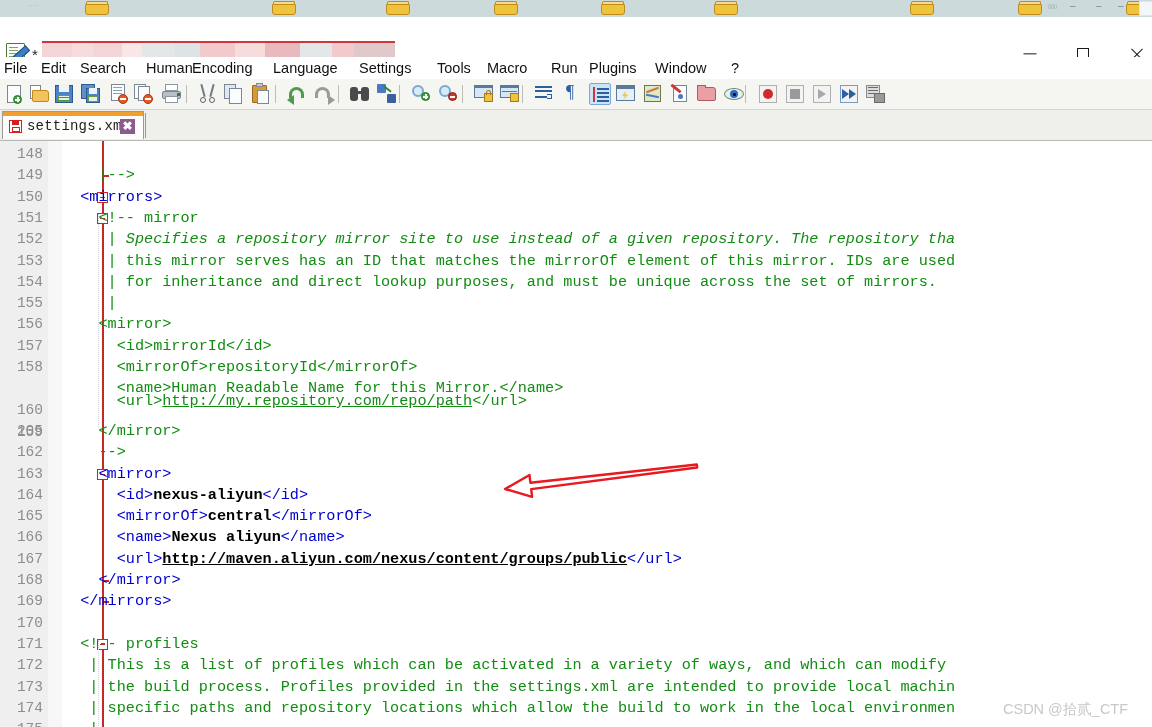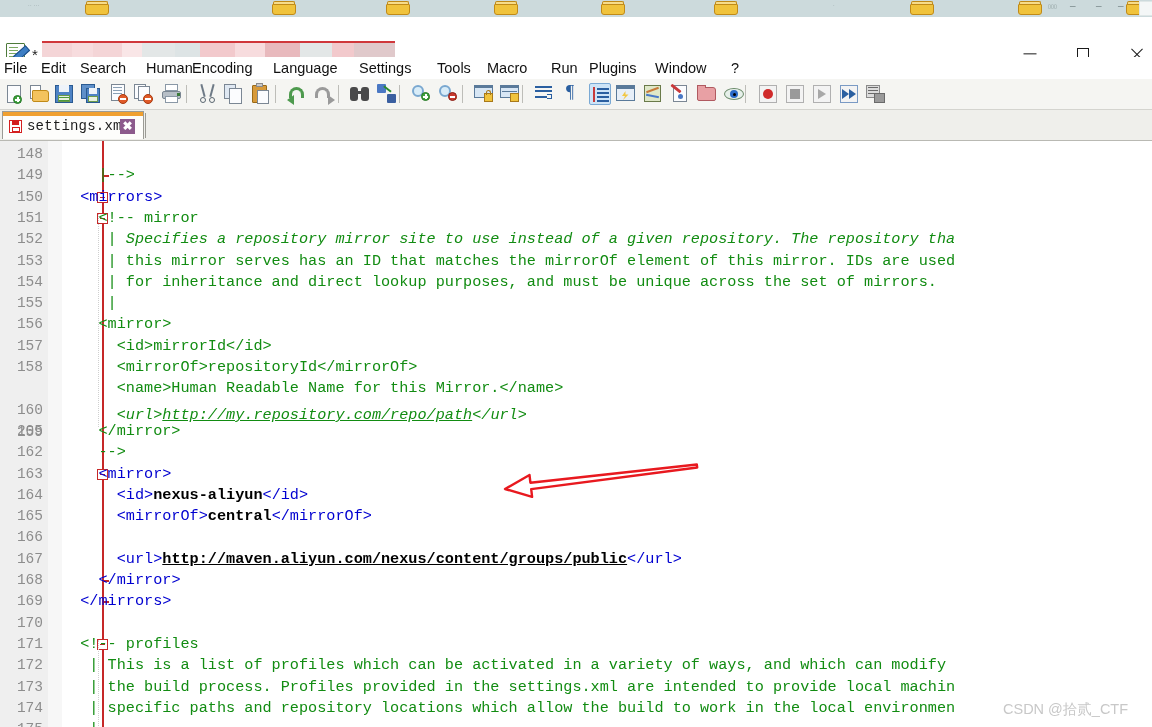--- a/index.html
+++ b/index.html
@@ -453,26 +453,27 @@
         <div class="line" style="top: 45.6px;"><span class="">  </span><span class="tag">&lt;mirrors&gt;</span></div>
         <div class="line" style="top: 66.9px;"><span class="cmt">    &lt;!-- mirror</span></div>
         <div class="line" style="top: 88.2px; font-style: italic;"><span class="cmt">     | Specifies a repository mirror site to use instead of a given repository. The repository tha</span></div>
         <div class="line" style="top: 109.5px;"><span class="cmt">     | this mirror serves has an ID that matches the mirrorOf element of this mirror. IDs are used</span></div>
         <div class="line" style="top: 130.8px;"><span class="cmt">     | for inheritance and direct lookup purposes, and must be unique across the set of mirrors.</span></div>
         <div class="line" style="top: 152.1px;"><span class="cmt">     |</span></div>
         <div class="line" style="top: 173.4px;"><span class="cmt">    &lt;mirror&gt;</span></div>
         <div class="line" style="top: 194.7px;"><span class="cmt">      &lt;id&gt;mirrorId&lt;/id&gt;</span></div>
         <div class="line" style="top: 216px;"><span class="cmt">      &lt;mirrorOf&gt;repositoryId&lt;/mirrorOf&gt;</span></div>
         <div class="line" style="top: 237.3px;"><span class="cmt">      &lt;name&gt;Human Readable Name for this Mirror.&lt;/name&gt;</span></div>
-        <div class="line" style="top: 264px; font-style: italic;"><span class="cmt">      &lt;url&gt;</span><span class="cmt ul">http://my.repository.com/repo/path</span><span class="cmt">&lt;/url&gt;</span></div>
+        <div class="line" style="top: 250px;"><span class="cmt">      &lt;url&gt;</span><span class="cmt ul">http://my.repository.com/repo/path</span><span class="cmt">&lt;/url&gt;</span></div>
         <div class="line" style="top: 279.9px;"><span class="cmt">    &lt;/mirror&gt;</span></div>
         <div class="line" style="top: 301.2px;"><span class="cmt">    --&gt;</span></div>
         <div class="line" style="top: 322.5px;"><span class="">    </span><span class="tag">&lt;mirror&gt;</span></div>
         <div class="line" style="top: 343.8px;"><span class="">      </span><span class="tag">&lt;id&gt;</span><span class="val">nexus-aliyun</span><span class="tag">&lt;/id&gt;</span></div>
         <div class="line" style="top: 365.1px;"><span class="">      </span><span class="tag">&lt;mirrorOf&gt;</span><span class="val">central</span><span class="tag">&lt;/mirrorOf&gt;</span></div>
+        <div class="line" style="top: 386.4px;"><span class="">      </span><span class="tag">&lt;name&gt;</span><span class="val">Nexus aliyun</span><span class="tag">&lt;/name&gt;</span></div>
         <div class="line" style="top: 407.7px;"><span class="">      </span><span class="tag">&lt;url&gt;</span><span class="val ul">http://maven.aliyun.com/nexus/content/groups/public</span><span class="tag">&lt;/url&gt;</span></div>
         <div class="line" style="top: 429px;"><span class="">    </span><span class="tag">&lt;/mirror&gt;</span></div>
         <div class="line" style="top: 450.3px;"><span class="">  </span><span class="tag">&lt;/mirrors&gt;</span></div>
         <div class="line" style="top: 471.6px;"><span class=""></span></div>
         <div class="line" style="top: 492.9px;"><span class="cmt">  &lt;!-- profiles</span></div>
         <div class="line" style="top: 514.2px;"><span class="cmt">   | This is a list of profiles which can be activated in a variety of ways, and which can modify</span></div>
         <div class="line" style="top: 535.5px;"><span class="cmt">   | the build process. Profiles provided in the settings.xml are intended to provide local machin</span></div>
         <div class="line" style="top: 556.8px;"><span class="cmt">   | specific paths and repository locations which allow the build to work in the local environmen</span></div>
         <div class="line" style="top: 578.1px;"><span class="cmt">   |</span></div>
         <div class="indentguide" style="left: 36px; top: 72.9px; height: 213px; border-left: 1px dotted rgb(208, 208, 208); background: none;"></div>

